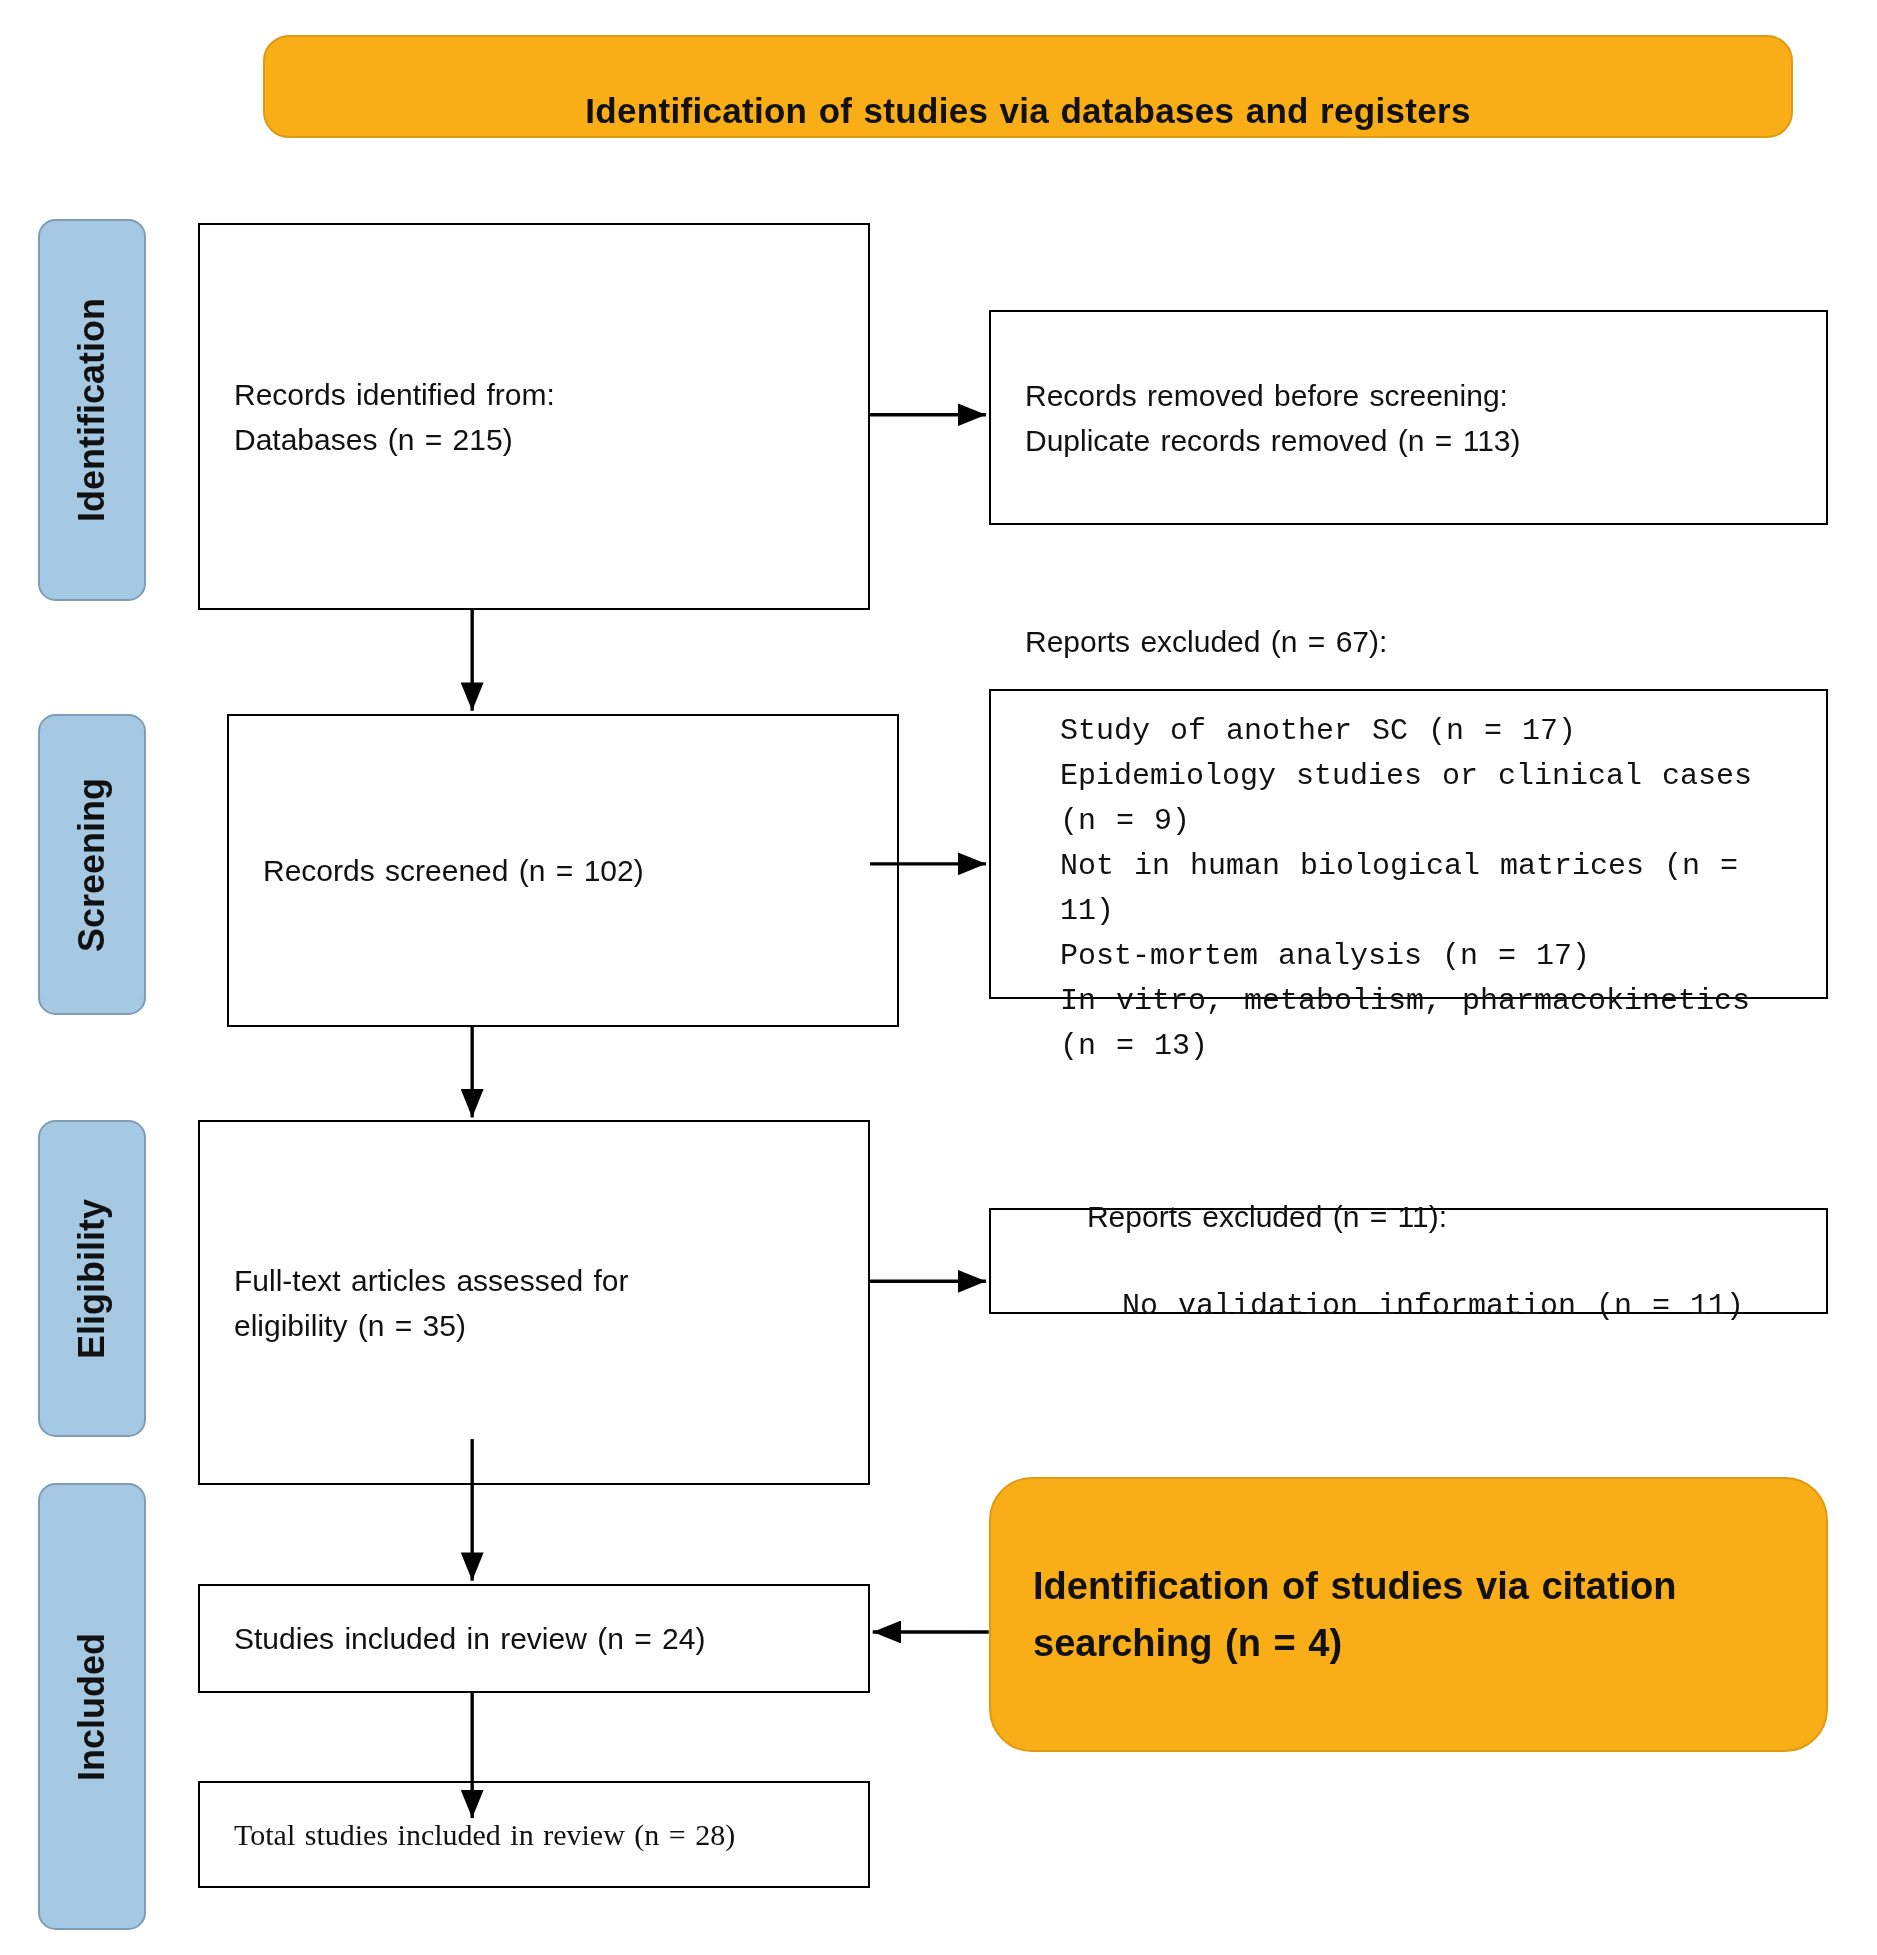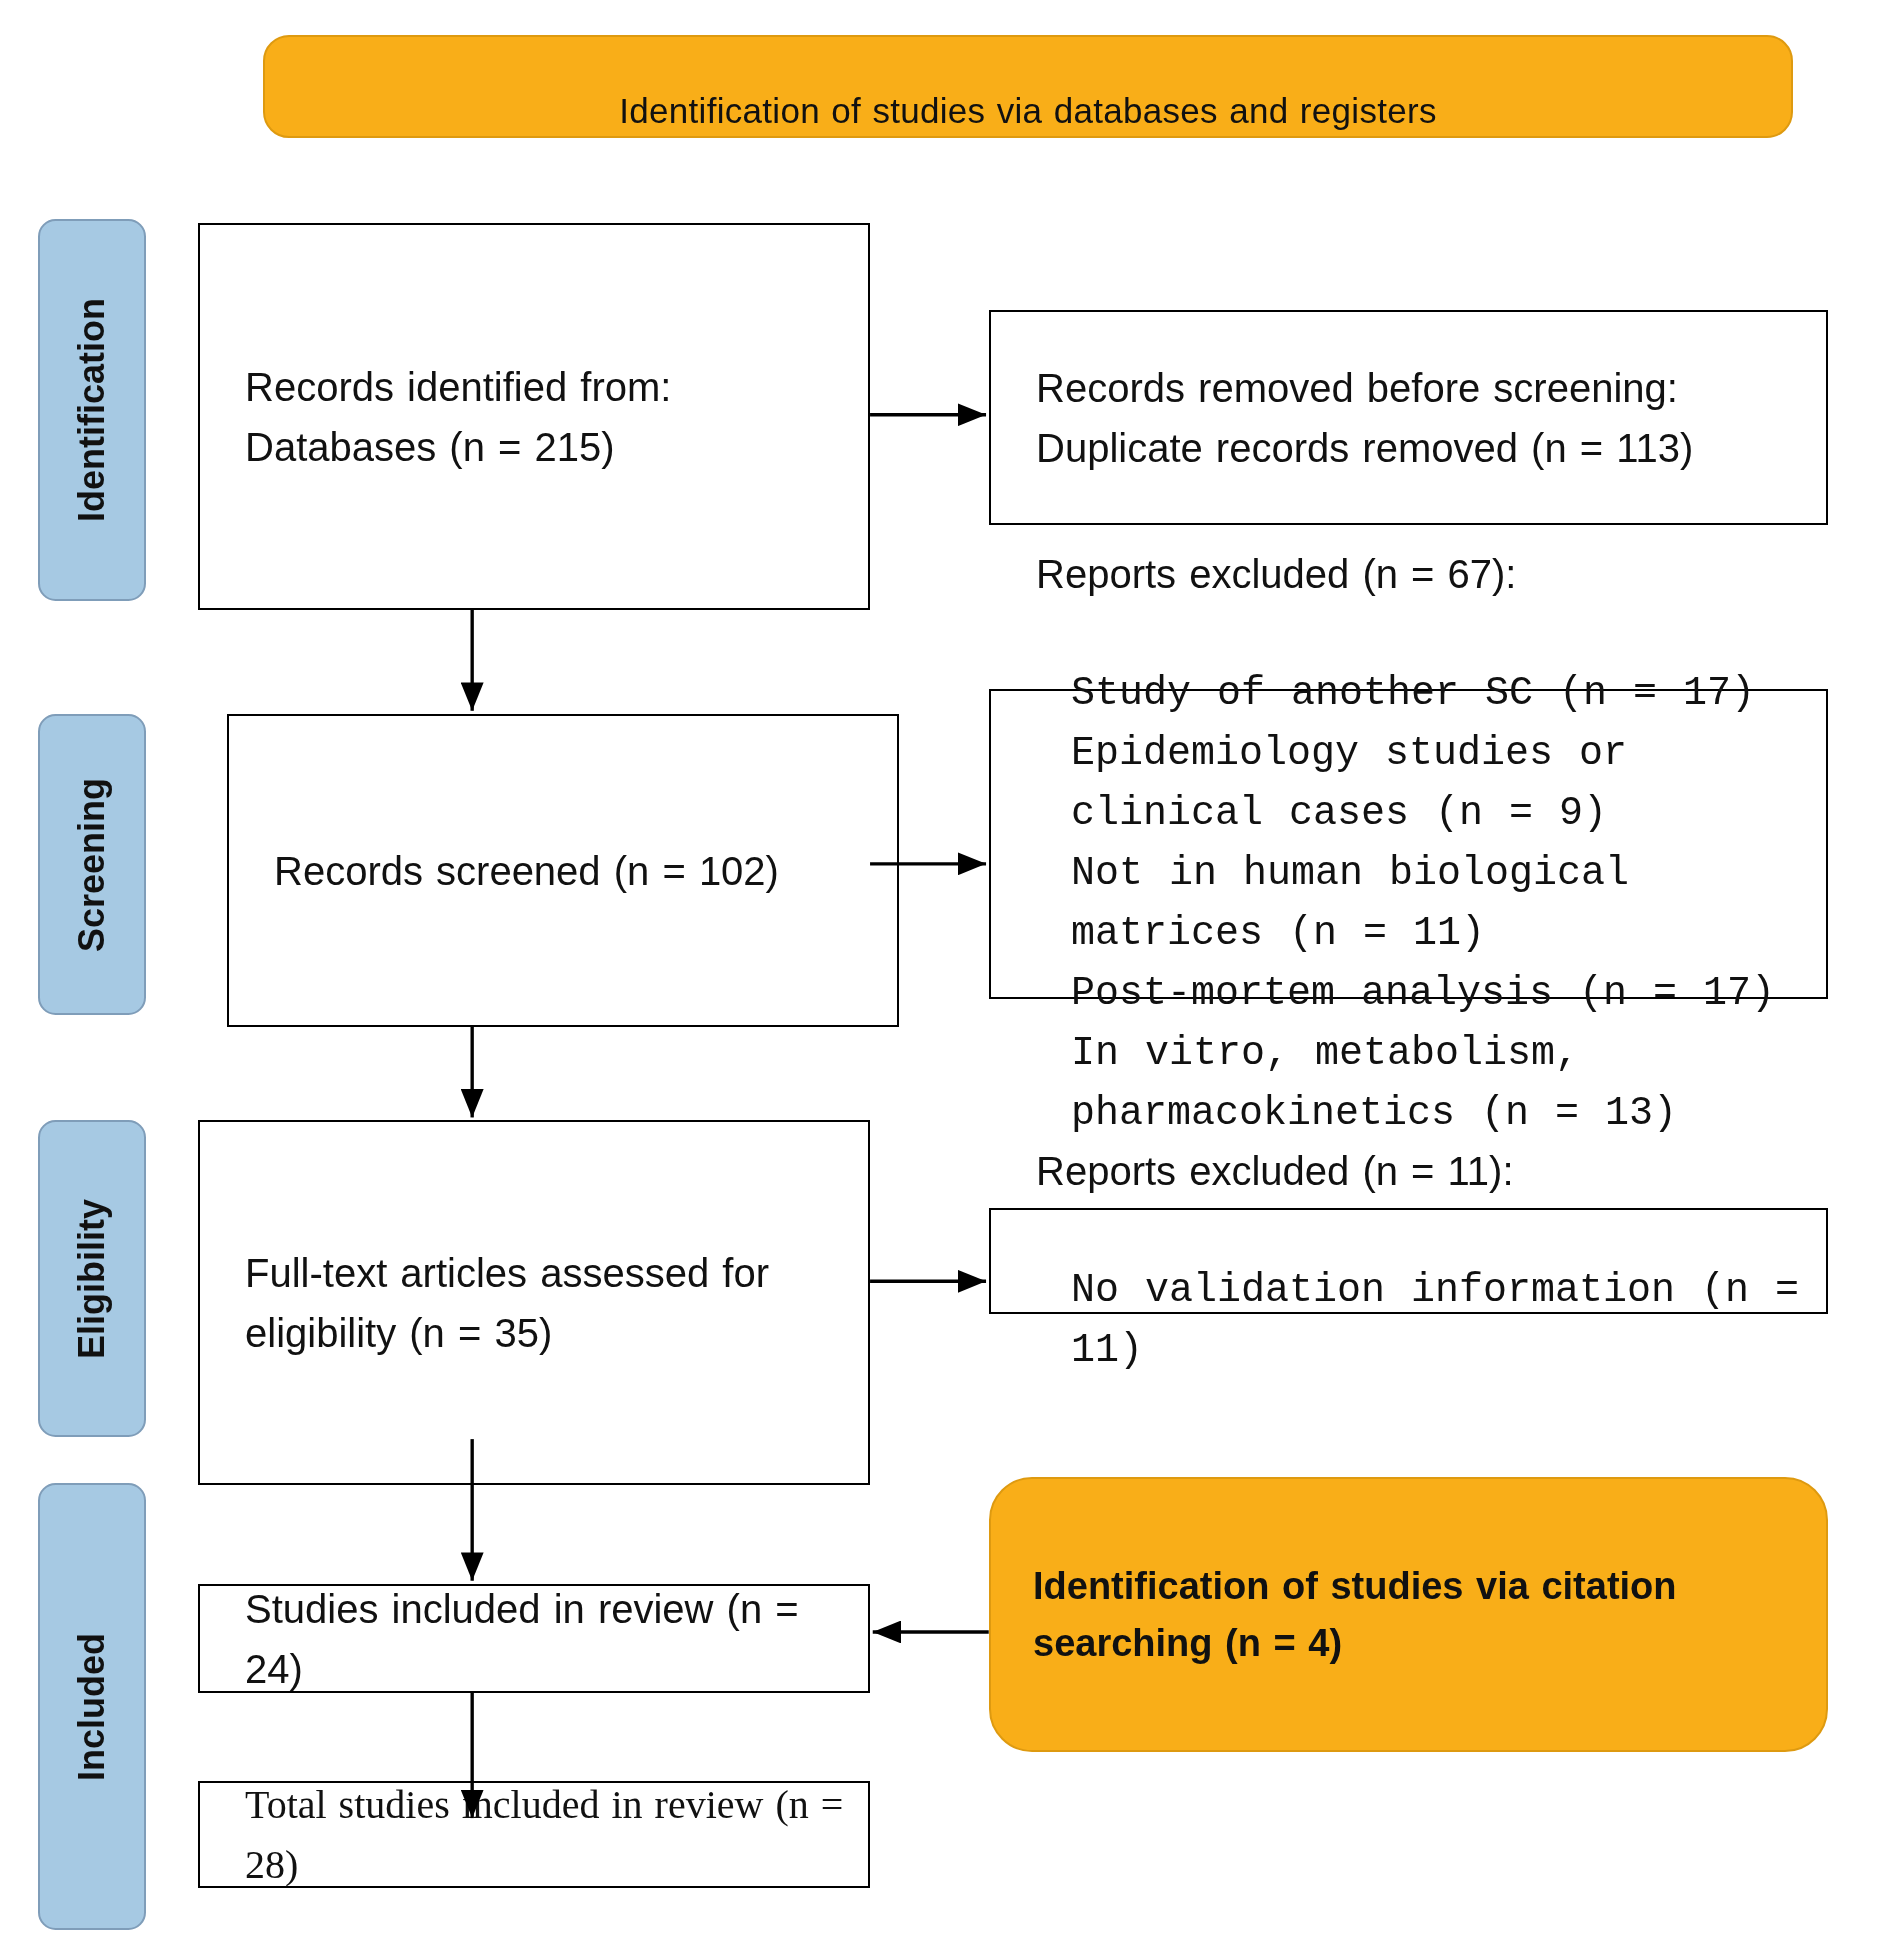--- a/index.html
+++ b/index.html
@@ -27,21 +27,21 @@
     left: 263px; top: 35px;
     width: 1530px; height: 103px;
     background: var(--accent_orange);
     border: 2.7px solid var(--accent_orange_border);
     border-radius: 26px;
     display: flex; align-items: center; justify-content: center;
     box-sizing: border-box;
   }
   .title-box span {
     font-size: 35px;
-    font-weight: normal;
+    font-weight: bold;
     color: #111;
     letter-spacing: 0.3px;
     word-spacing: 1.3px;
     margin-top: 48px;
   }
   
   .stage {
     position: absolute;
     left: 38px;
     width: 108px;
@@ -64,26 +64,26 @@
   .stage-included       { top: 1483px; height: 447px; }
   
   .box {
     position: absolute;
     background: #ffffff;
     border: 2px solid #000;
     box-sizing: border-box;
     display: flex; align-items: center;
   }
   .box-text {
-    font-size: 40px;
+    font-size: 30px;
     line-height: 1.5;
     color: #111;
     word-spacing: 2px;
     white-space: pre-line;
-    padding-left: 45px;
+    padding-left: 34px;
     padding-right: 20px;
   }
   .box .indent {
     padding-left: 35px;
     white-space: pre-line;
     font-family: Liberation Mono, monospace;
   }
   .main { left: 198px; width: 672px; }
   .box-records-identified { top: 223px;  height: 387px; }
   .box-records-screened   { top: 714px; height: 313px; margin-left: 29px; }

